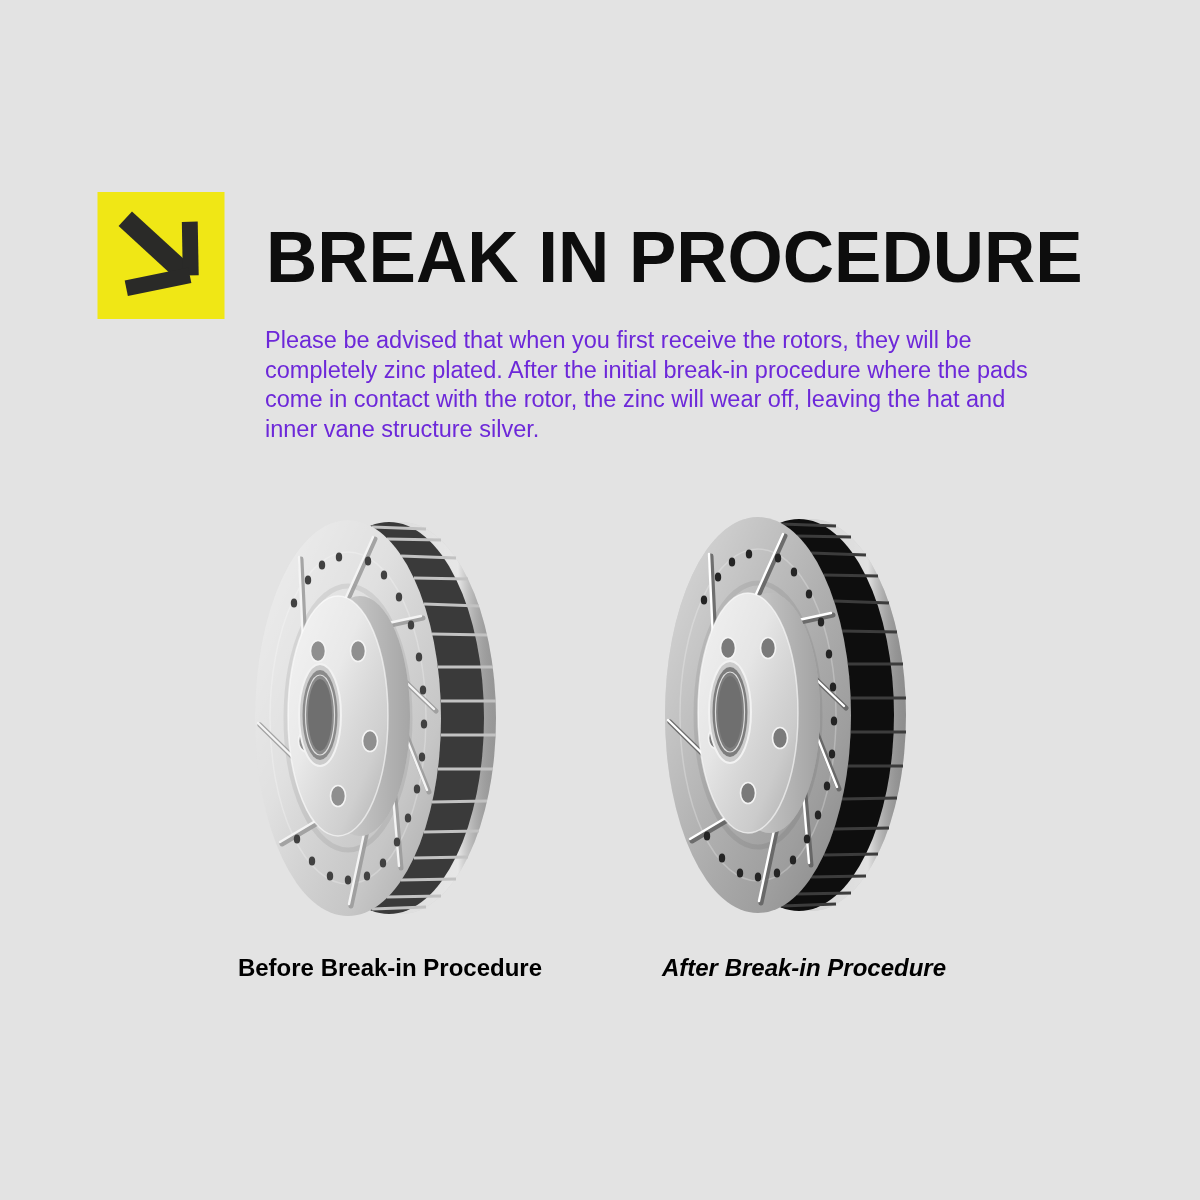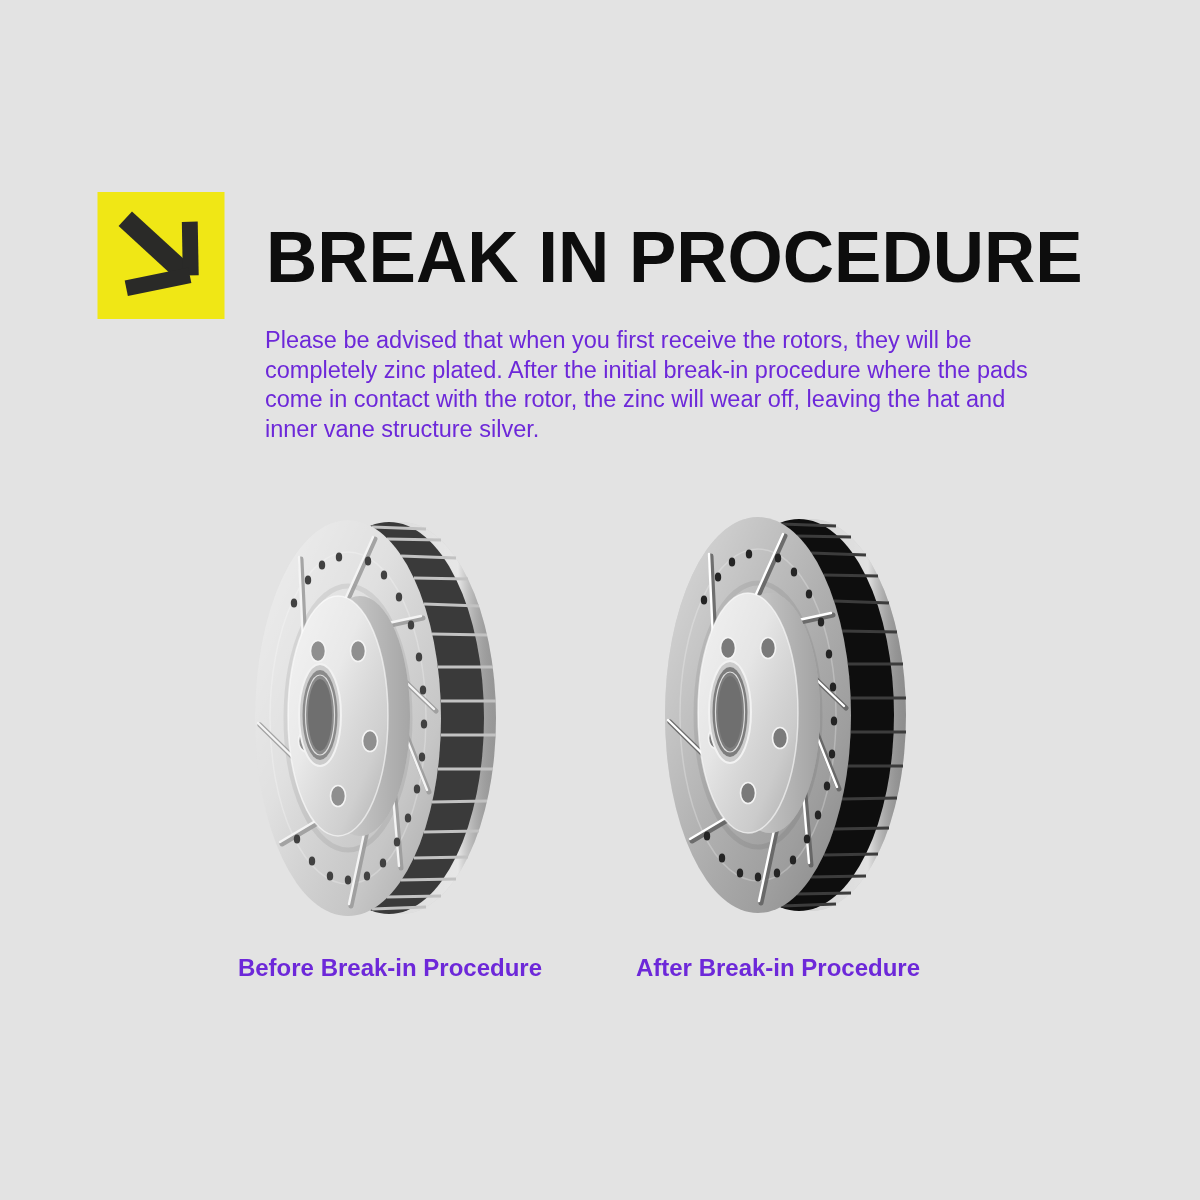--- a/index.html
+++ b/index.html
@@ -24,25 +24,25 @@
     position:absolute;left:265px;top:326px;width:860px;
     font-size:23.5px;line-height:29.5px;color:#6d28d9;
     white-space:pre-line;
   }
   .figure{position:absolute;width:270px;height:430px;}
   .figure svg{display:block;width:100%;height:100%;}
   .figure.before{left:243px;top:506px;}
   .figure.after{left:653px;top:503px;}
   .caption{
     position:absolute;top:951px;height:34px;
-    font-size:24px;font-weight:700;color:#6d28d9;
+    font-size:24px;font-weight:700;color:#000000;
     text-align:center;line-height:34px;white-space:nowrap;
   }
   .caption.before{left:200px;width:380px;}
-  .caption.after{left:598px;width:360px;}
+  .caption.after{left:624px;width:360px;font-style:italic;}
 
   
   .rotor-svg.before{
     --face:#dcdcdc; --hub:#e6e6e6; --band:#3a3a3a; --edge:#c9c9c9;
     --fin:#c2c2c2; --hole:#414141; --slot-hi:#f4f4f4; --slot-sh:#9a9a9a;
     --bore:#8a8a8a; --lug:#8f8f8f;
   }
   .rotor-svg.after{
     --face:#b0b0b0; --hub:#e2e2e2; --band:#0e0e0e; --edge:#bdbdbd;
     --fin:#3c3c3c; --hole:#242424; --slot-hi:#ffffff; --slot-sh:#606060;

